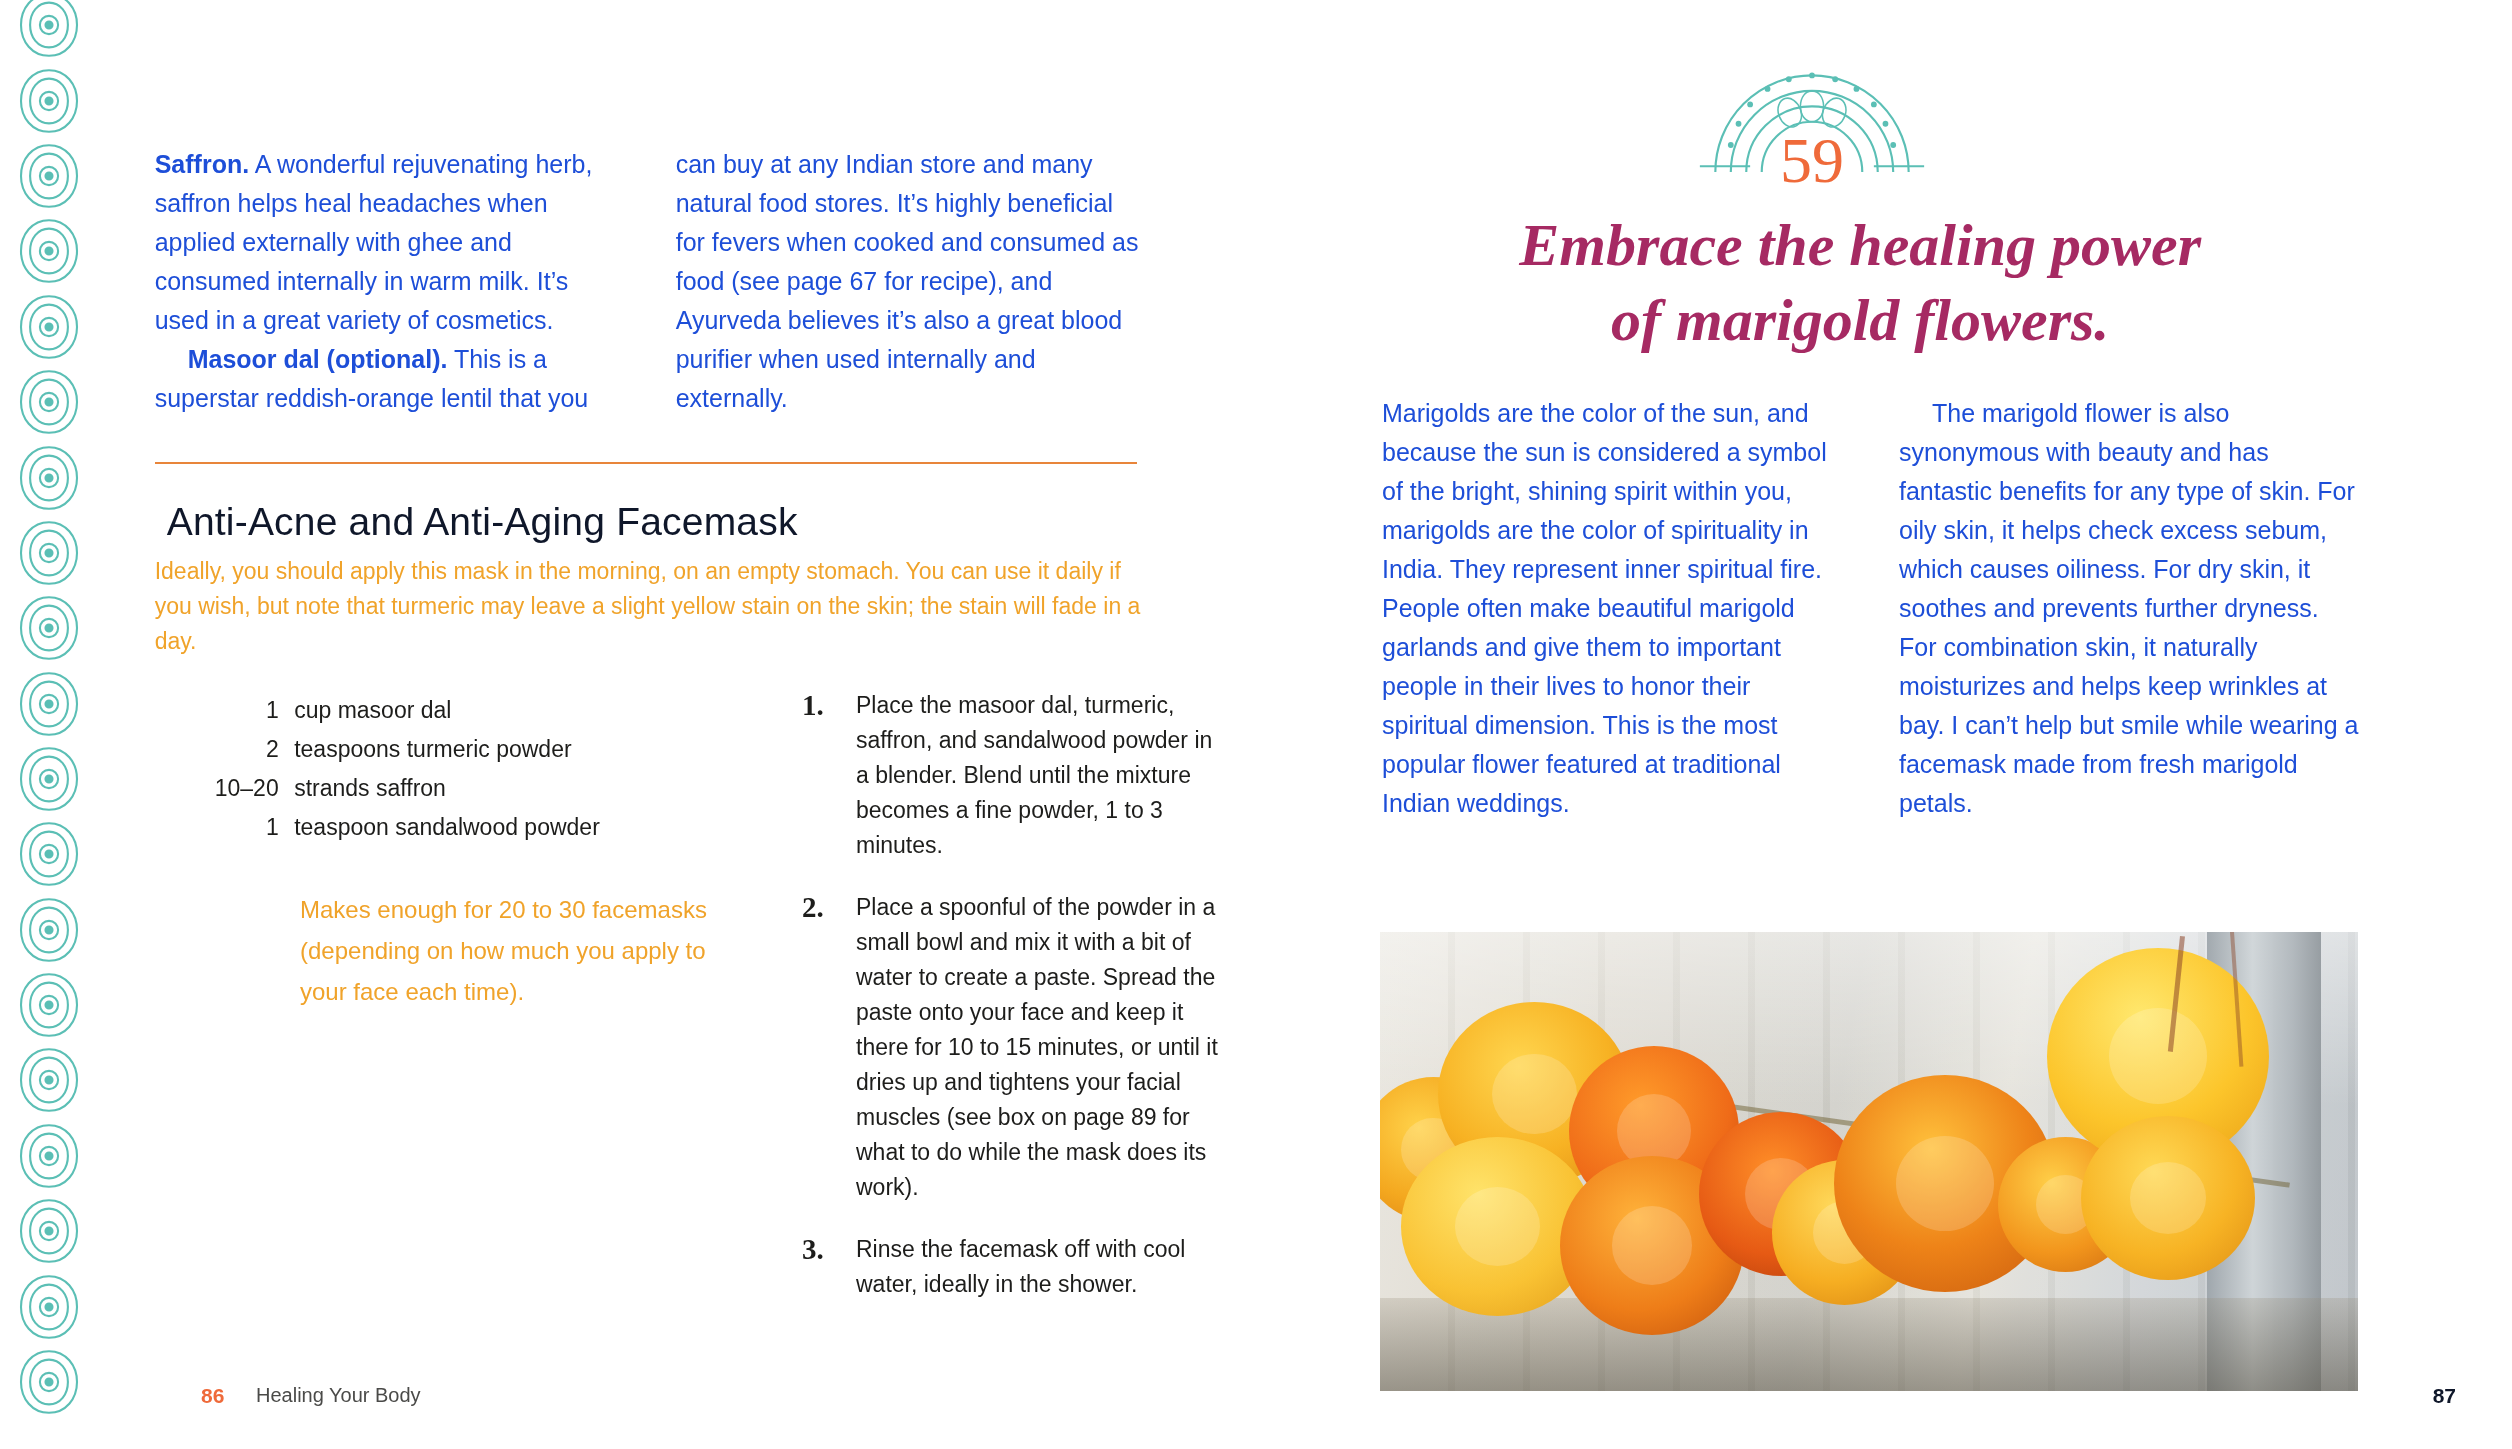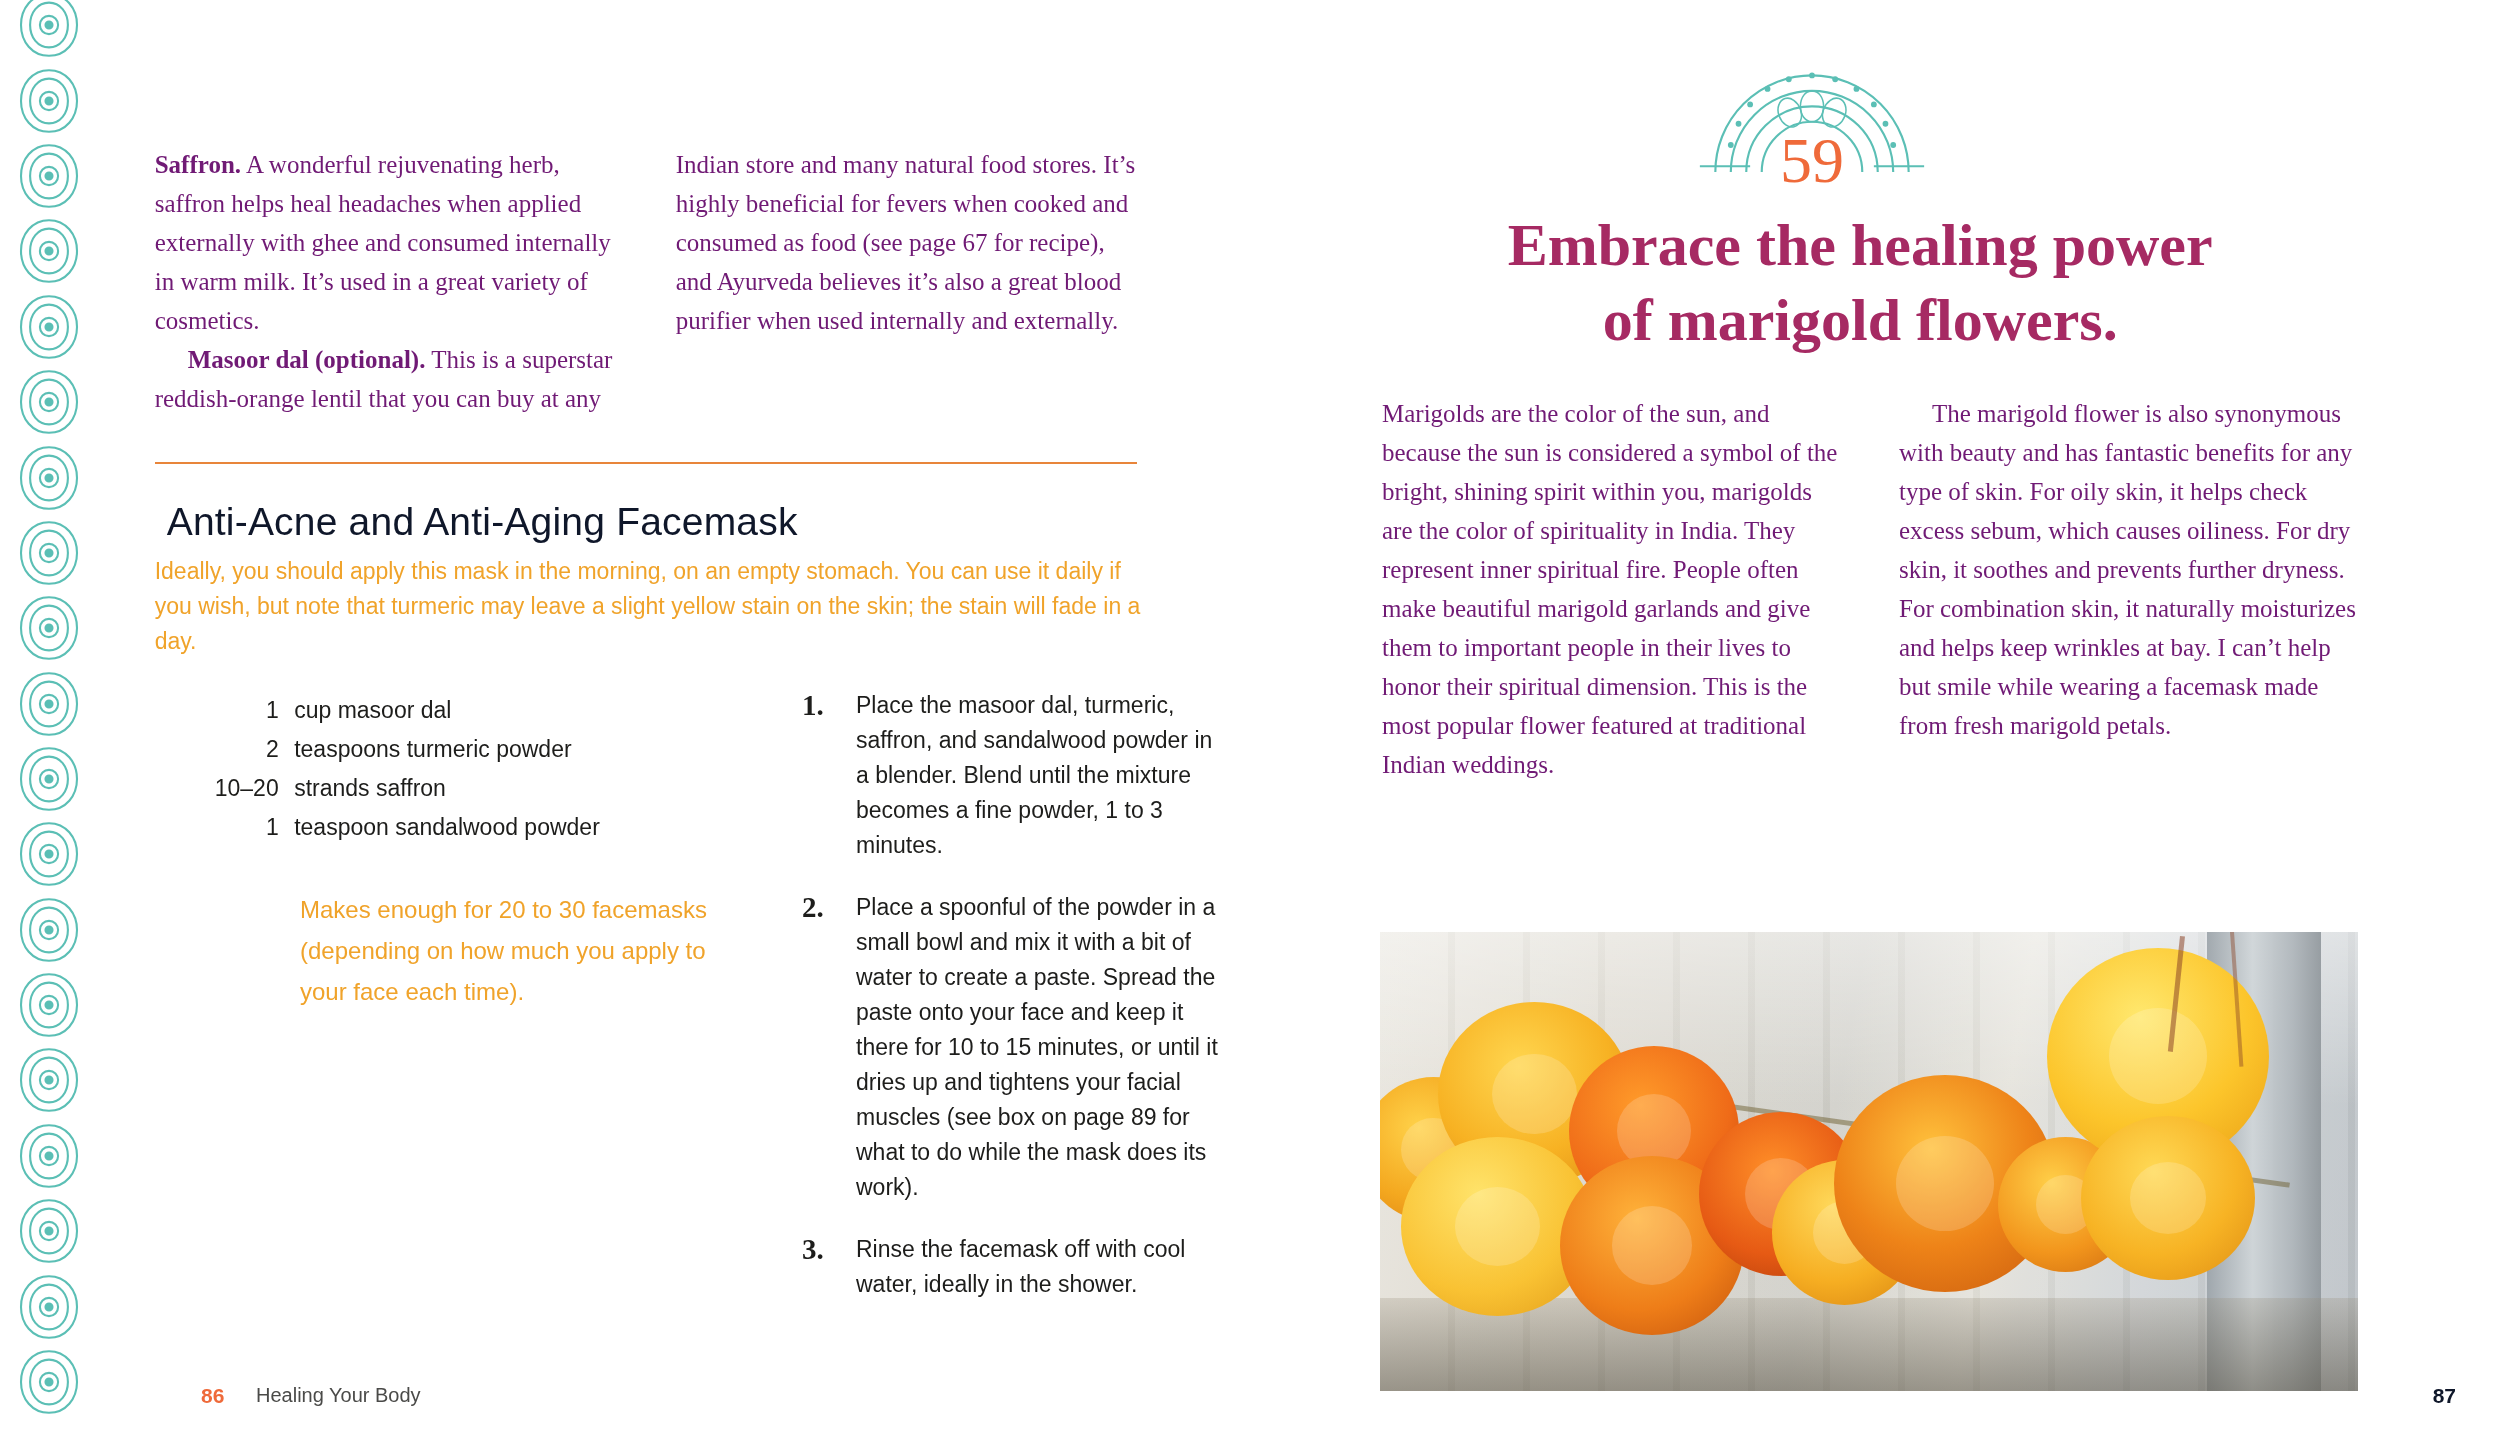--- a/index.html
+++ b/index.html
@@ -37,24 +37,24 @@
     width: 1063px; height: 1449px;
   }
   .col-two {
     position: absolute;
     left: 9.7px; top: 145px;
     width: 986px;
     column-count: 2;
     column-gap: 56px;
   }
   .body-text {
-    font-family: Liberation Serif, serif;
+    font-family: Liberation Sans, sans-serif;
     font-size: 25px;
     line-height: 39px;
-    color: #701a75;
+    color: #1d4ed8;
     text-align: left;
     margin: 0;
   }
   .body-text + .body-text { text-indent: 33px; }
   .lead-in { font-weight: bold; }
   .hang-indent { text-indent: 33px; }
 
   .hr-orange {
     position: absolute;
     left: 9.7px; top: 462px;
@@ -174,20 +174,21 @@
   .chapter-title {
     position: absolute;
     left: 9.7px; top: 208px;
     width: 995px;
     text-align: center;
     font-family: "Liberation Serif", serif;
     font-size: 60px;
     line-height: 75px;
     color: #a62a63;
     margin: 0;
+    font-style: italic;
   }
 
   .right-cols {
     position: absolute;
     left: 29px; top: 394px;
     width: 978px;
     column-count: 2;
     column-gap: 56px;
   }
   .right-cols .body-text { font-size: 25px; line-height: 39px; }

